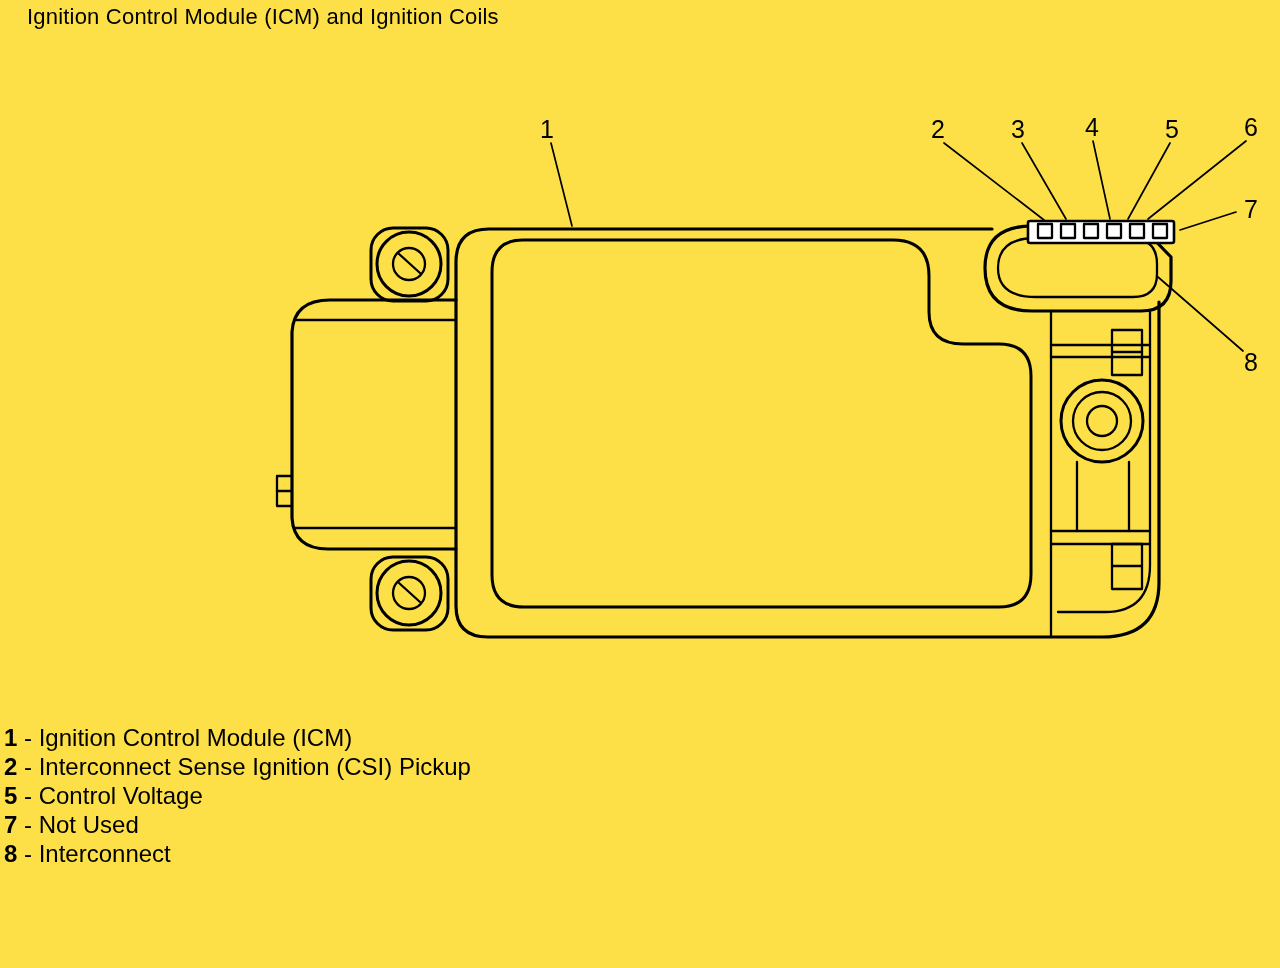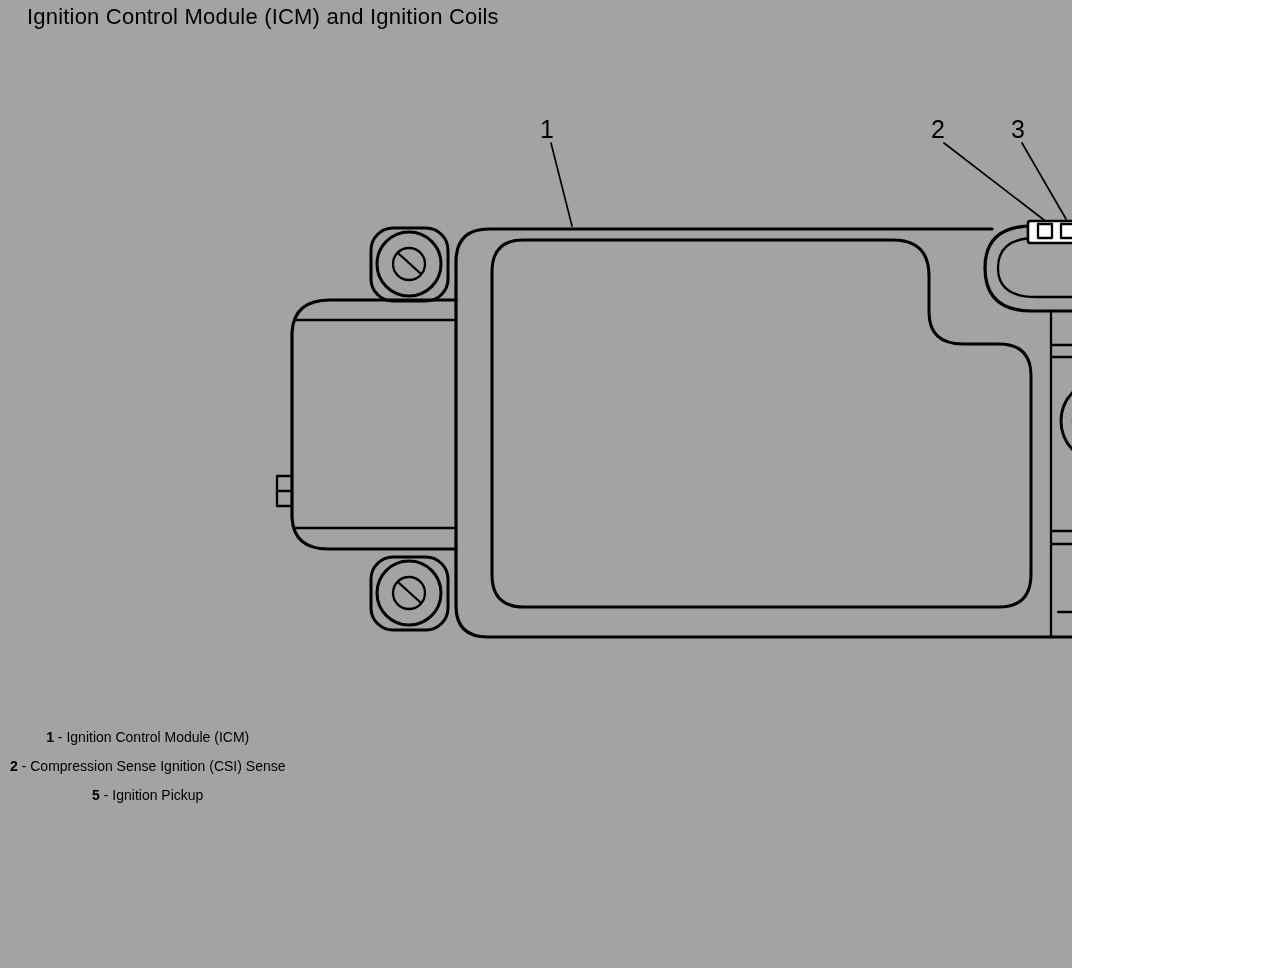--- a/index.html
+++ b/index.html
@@ -2,47 +2,46 @@
 <html><head>
 <meta charset="utf-8">
 <style>
   html, body {
     margin: 0;
     padding: 0;
     background: #ffffff;
   }
   .page {
     position: relative;
-    width: 1072px;
+    width: 1280px;
     height: 968px;
-    background: #a3a3a3;
+    background: #fde047;
     font-family: "Liberation Sans", sans-serif;
     color: #000000;
     overflow: hidden;
   }
   .page-title {
     position: absolute;
     left: 27px;
     top: 4px;
     font-size: 22px;
     font-weight: 400;
     letter-spacing: 0.2px;
   }
   .diagram-svg {
     position: absolute;
     left: 0;
     top: 0;
   }
   .legend {
     position: absolute;
-    left: 10px;
+    left: 4px;
     top: 723px;
-    font-size: 14px;
+    font-size: 24px;
     line-height: 29px;
-    text-align: center;
   }
   .legend-item { white-space: nowrap; }
   .legend-item .num { font-weight: 700; }
   .legend-item .sep { white-space: pre; }
   
   .stroke-main  { fill: none; stroke: #000; stroke-width: 3.2; stroke-linejoin: round; stroke-linecap: round; }
   .stroke-inner { fill: none; stroke: #000; stroke-width: 3.0; stroke-linejoin: round; stroke-linecap: round; }
   .stroke-det   { fill: none; stroke: #000; stroke-width: 2.3; stroke-linejoin: round; stroke-linecap: round; }
   .stroke-lead  { fill: none; stroke: #000; stroke-width: 1.7; stroke-linecap: round; }
   .fill-mask    { fill: #ffffff; stroke: #000; stroke-width: 2.6; stroke-linejoin: round; }
@@ -133,17 +132,19 @@
       <text class="callout-num" x="1092" y="136">4</text>
       <text class="callout-num" x="1172" y="138">5</text>
       <text class="callout-num" x="1251" y="136">6</text>
       <text class="callout-num" x="1251" y="218">7</text>
       <text class="callout-num" x="1251" y="371">8</text>
     </g>
   </svg>
 
   <div class="legend">
     <div class="legend-item"><span class="num">1</span><span class="sep"> - </span><span class="lbl">Ignition Control Module (ICM)</span></div>
-    <div class="legend-item"><span class="num">2</span><span class="sep"> - </span><span class="lbl">Compression Sense Ignition (CSI) Sense</span></div>
-    <div class="legend-item"><span class="num">5</span><span class="sep"> - </span><span class="lbl">Ignition Pickup</span></div>
+    <div class="legend-item"><span class="num">2</span><span class="sep"> - </span><span class="lbl">Interconnect Sense Ignition (CSI) Pickup</span></div>
+    <div class="legend-item"><span class="num">5</span><span class="sep"> - </span><span class="lbl">Control Voltage</span></div>
+    <div class="legend-item"><span class="num">7</span><span class="sep"> - </span><span class="lbl">Not Used</span></div>
+    <div class="legend-item"><span class="num">8</span><span class="sep"> - </span><span class="lbl">Interconnect</span></div>
   </div>
 
 </div>
 
 </body></html>

